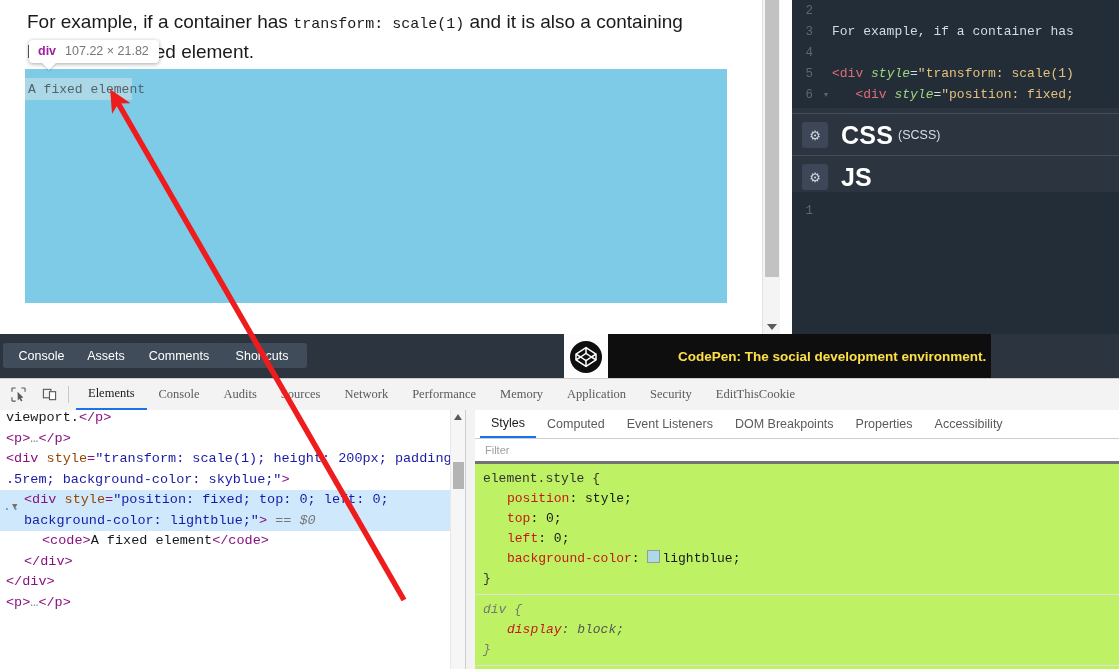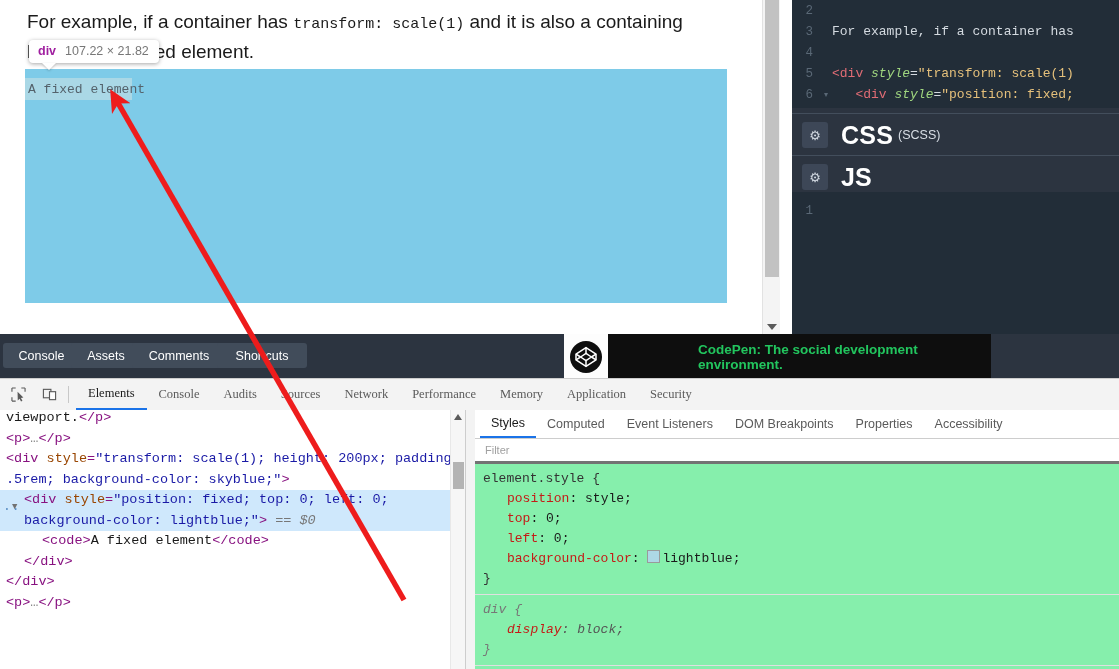--- a/index.html
+++ b/index.html
@@ -156,22 +156,22 @@
   .cp-logo-wrap {
     width: 44px; height: 45px; background: #fdfdfd;
     display: flex; align-items: center; justify-content: center;
     flex: 0 0 44px;
   }
   .cp-logo {
     width: 32px; height: 32px; border-radius: 50%; background: #0e0e0e;
     display: flex; align-items: center; justify-content: center;
   }
   .cp-promo-text {
-    color: #22c55e; font-family: "Liberation Sans", sans-serif;
-    font-size: 13.5px; font-weight: bold; margin-left: 90px;
+    color: #fde047; font-family: "Liberation Sans", sans-serif;
+    font-size: 13.5px; font-weight: bold; margin-left: 70px;
   }
 
   
   .devtools {
     position: absolute; left: 0; top: 378px; width: 1119px; height: 291px;
     background: #ffffff; border-top: 1px solid #cdcdcd;
   }
   .dt-tabbar {
     position: relative; height: 31px; background: #f3f3f3;
     border-bottom: 1px solid #cdcdcd; display: flex; align-items: center;
@@ -225,21 +225,21 @@
     border-bottom: 6px solid #5a5a5a;
   }
   .vsplit {
     position: absolute; left: 465px; top: 0; width: 9px; height: 260px;
     background: #f3f3f3; border-left: 1px solid #cdcdcd; border-right: 1px solid #cdcdcd;
   }
 
   
   .styles-pane {
     position: absolute; left: 475px; top: 0; width: 644px; height: 260px;
-    background: #86efac;
+    background: #bef264;
   }
   .st-tabbar {
     height: 28px; background: #ffffff; border-bottom: 1px solid #cdcdcd;
     display: flex; align-items: center; padding-left: 5px;
   }
   .st-tab {
     height: 27px; padding: 0 11px; display: flex; align-items: center;
     font-family: "Liberation Sans", sans-serif; font-size: 12.5px; color: #5a5a5a;
     box-sizing: border-box;
   }
@@ -382,20 +382,21 @@
       <div class="dt-sep"></div>
       <div class="dt-tab active">Elements</div>
       <div class="dt-tab">Console</div>
       <div class="dt-tab">Audits</div>
       <div class="dt-tab">Sources</div>
       <div class="dt-tab">Network</div>
       <div class="dt-tab">Performance</div>
       <div class="dt-tab">Memory</div>
       <div class="dt-tab">Application</div>
       <div class="dt-tab">Security</div>
+      <div class="dt-tab">EditThisCookie</div>
     </div>
 
     <div class="dt-split">
 
       <div class="dom-pane">
         <div class="dom-lines" id="dom-lines">
             <div class="dom-row" style="padding-left: 6px;"><span><span class="k-txt">viewport.</span><span class="k-punct">&lt;/p&gt;</span></span></div>
             <div class="dom-row" style="padding-left: 6px;"><span><span class="k-punct">&lt;p&gt;</span><span class="k-gray">…</span><span class="k-punct">&lt;/p&gt;</span></span></div>
             <div class="dom-row" style="padding-left: 6px;"><span><span class="k-punct">&lt;</span><span class="k-tag">div</span> <span class="k-attr">style</span><span class="k-punct">=</span><span class="k-val">"transform: scale(1); height: 200px; padding: .5rem; background-color: skyblue;"</span><span class="k-punct">&gt;</span></span></div>
             <div class="dom-row sel" style="padding-left: 24px;"><span class="tw" style="left:12px;top:7px">▼</span><span><span class="k-punct">&lt;</span><span class="k-tag">div</span> <span class="k-attr">style</span><span class="k-punct">=</span><span class="k-val">"position: fixed; top: 0; left: 0; background-color: lightblue;"</span><span class="k-punct">&gt;</span> <span class="k-dollar">== $0</span></span><span class="dots">··</span></div>

